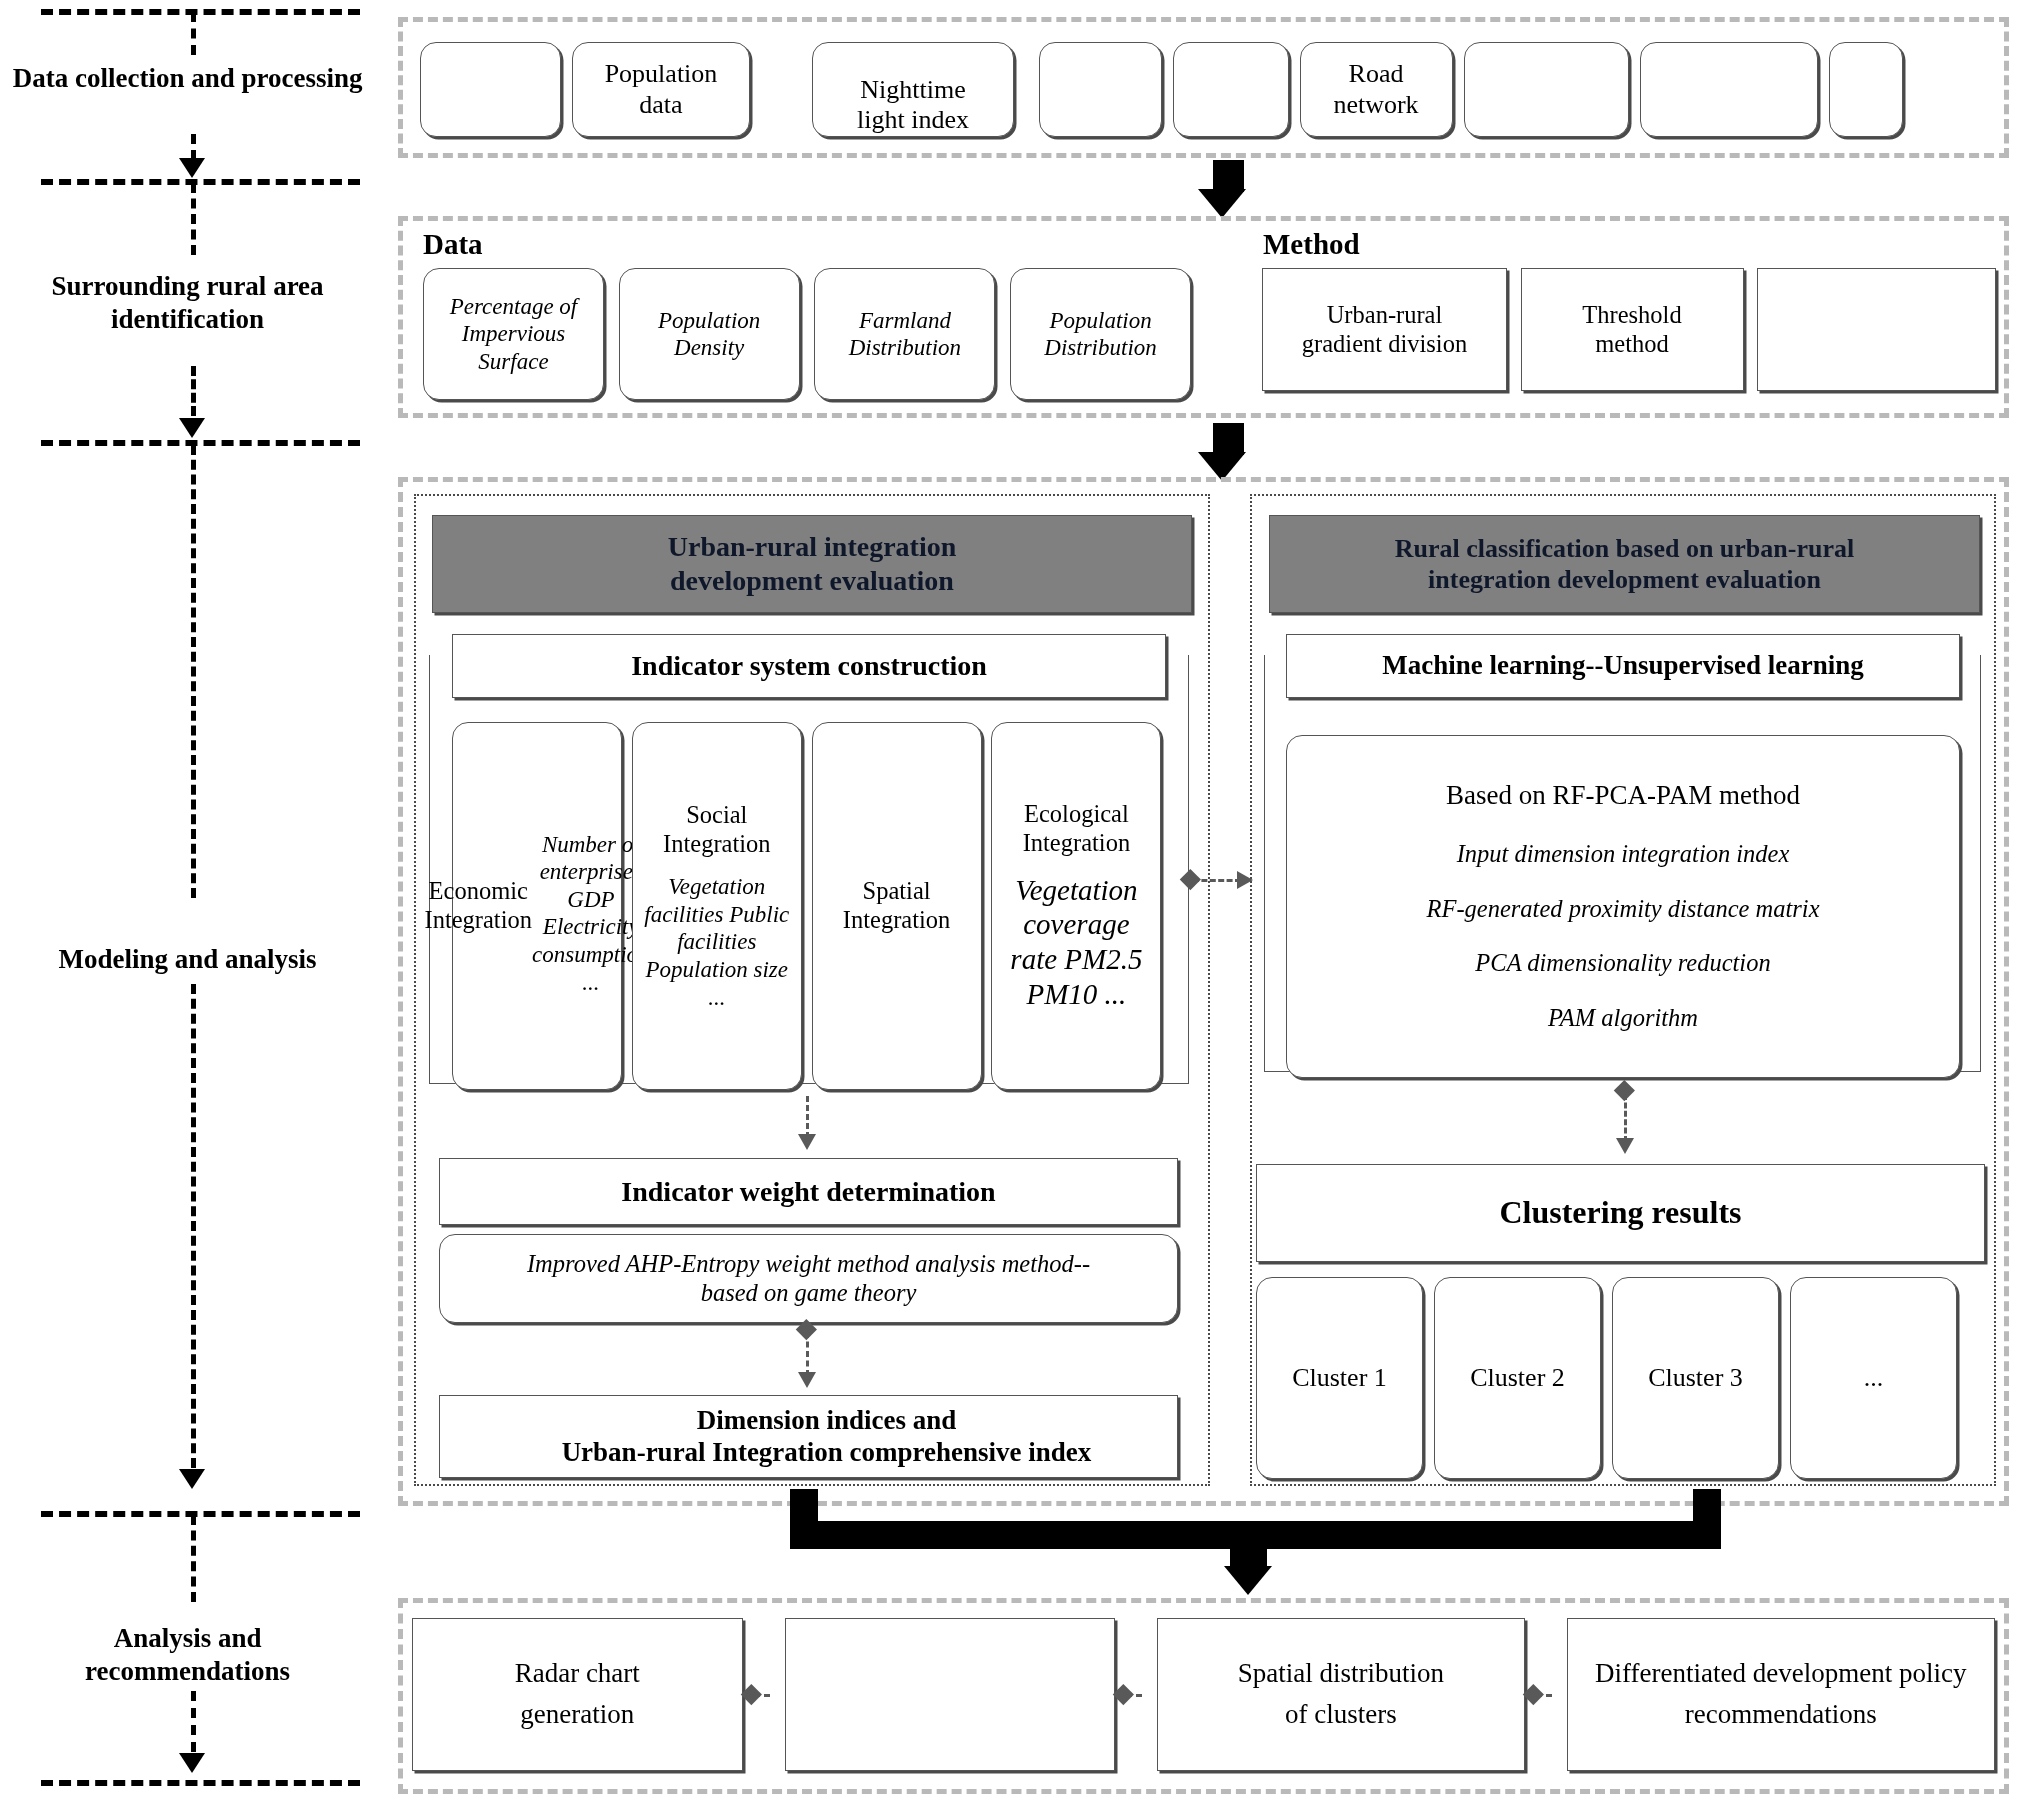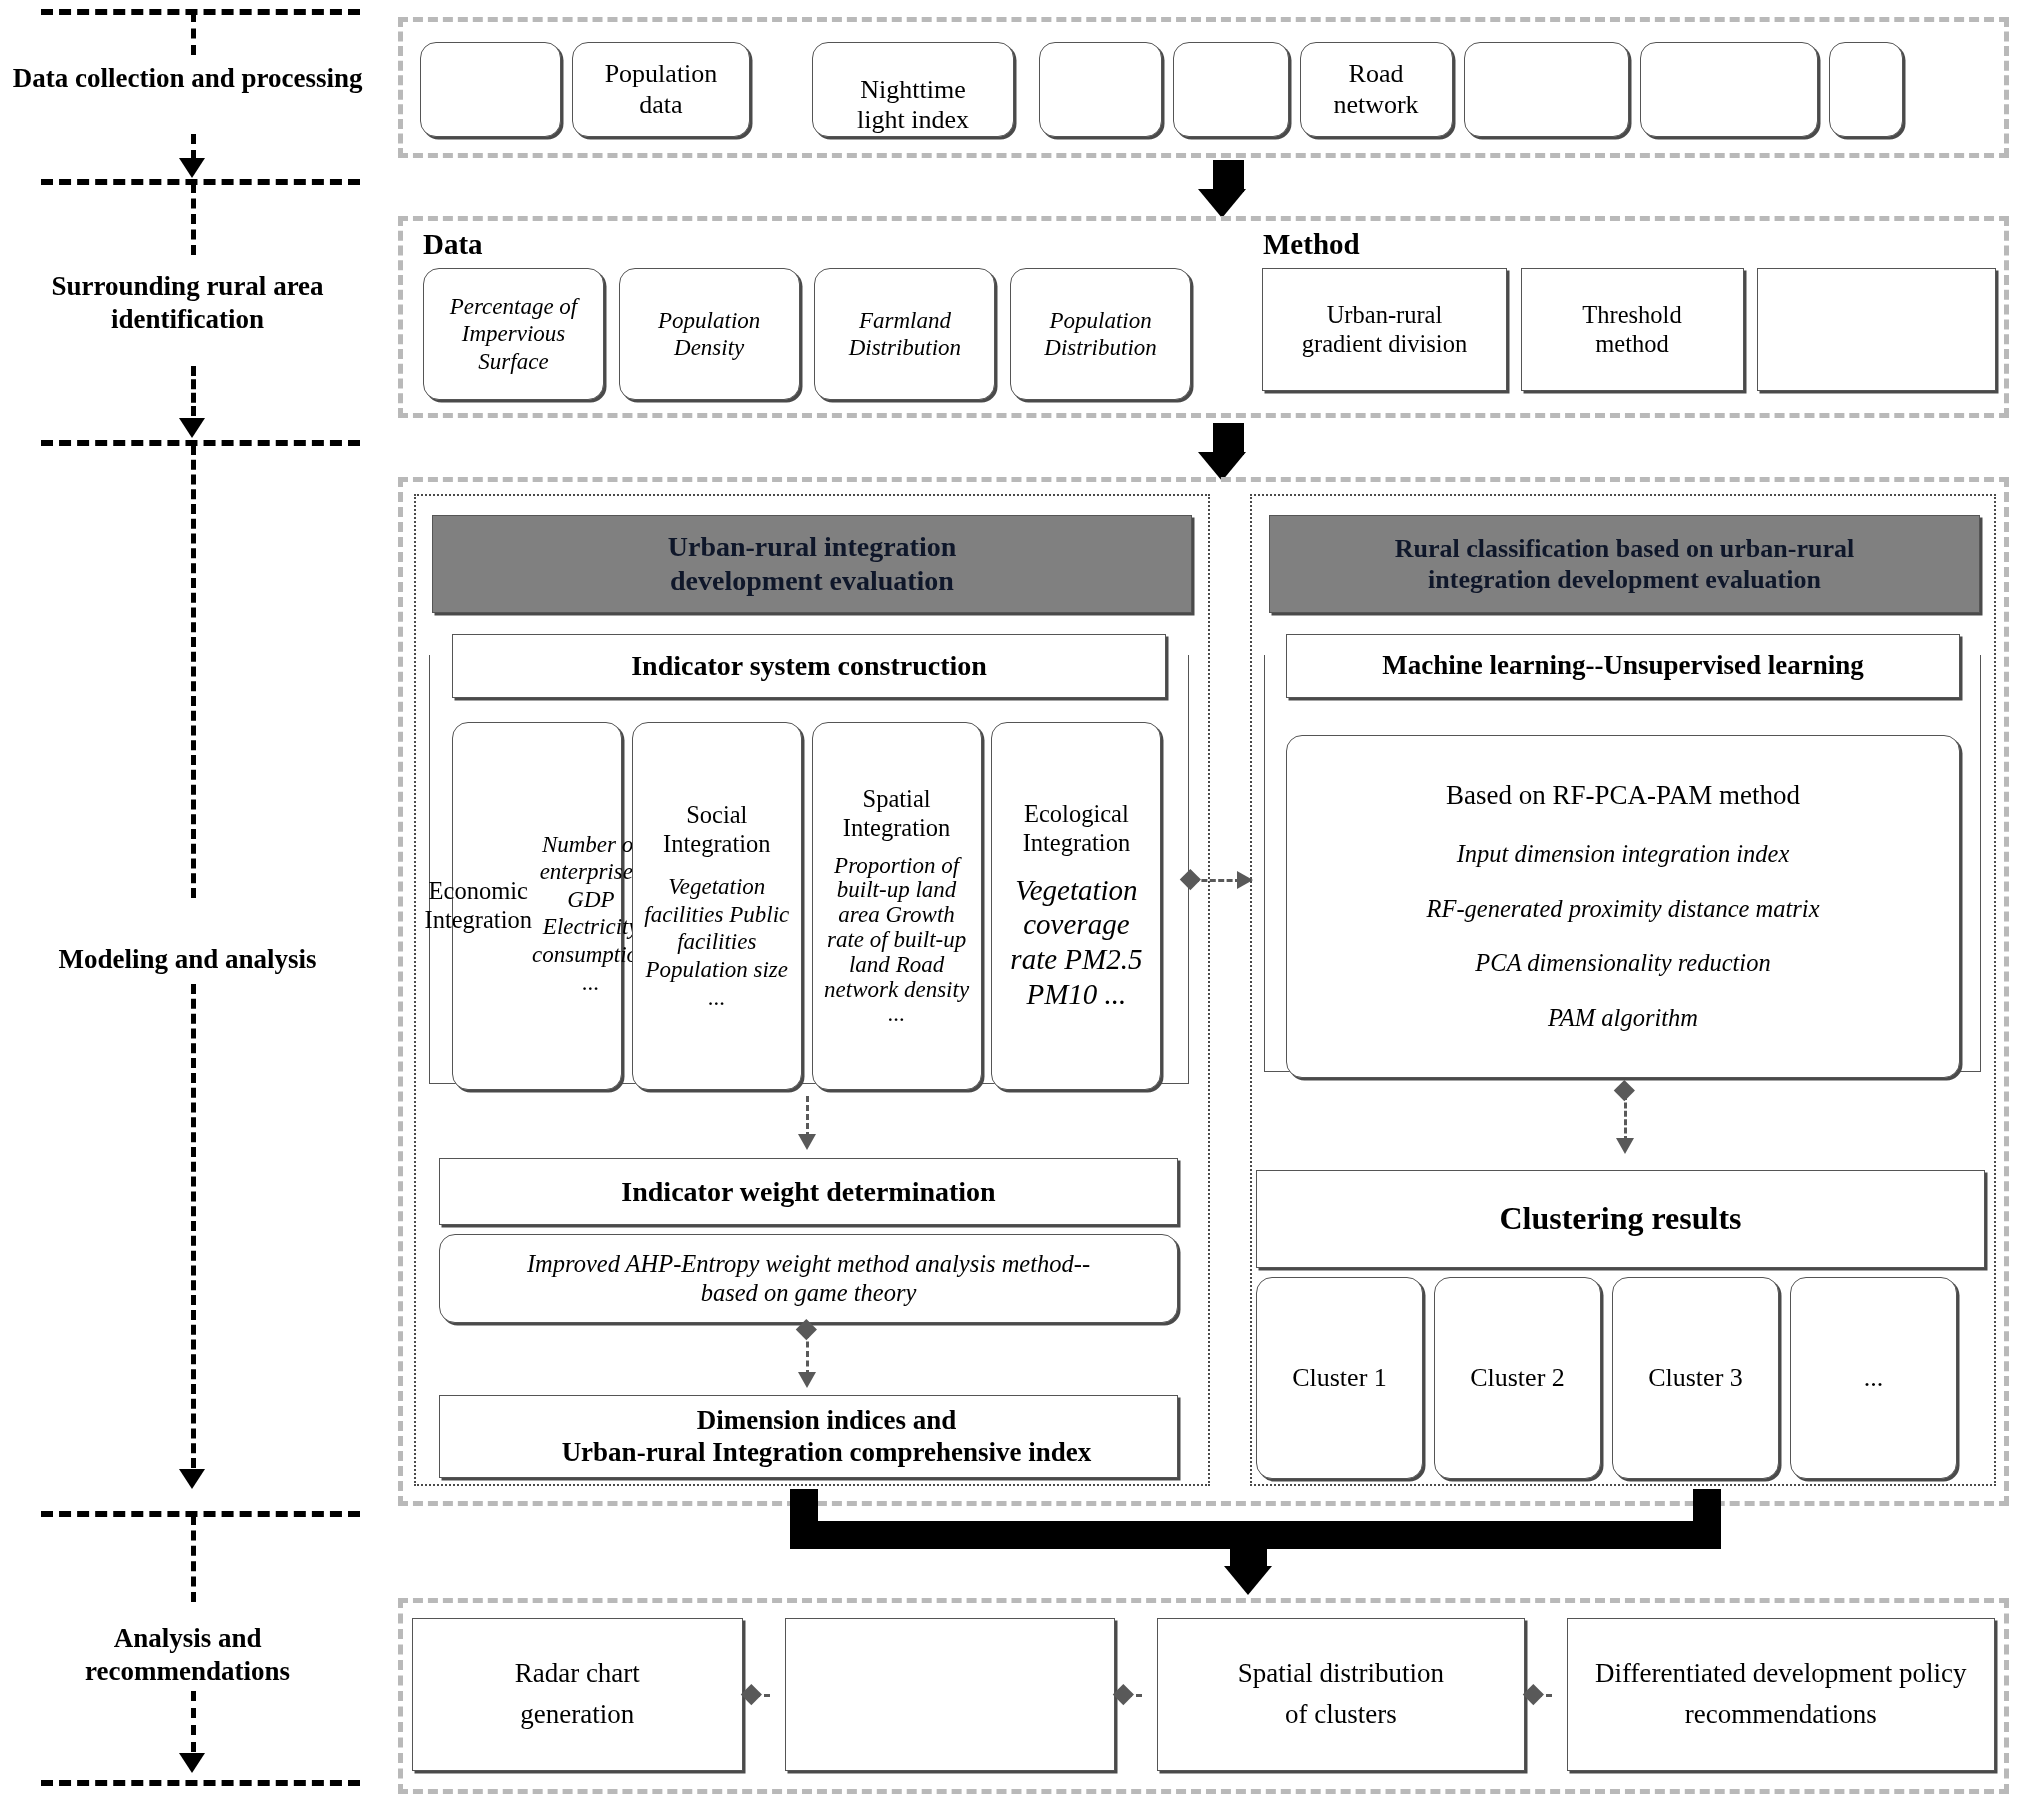--- a/index.html
+++ b/index.html
@@ -315,26 +315,20 @@
       <span class="ln" style="margin-top:8.6px;">Population size</span>
       <span class="ln" style="margin-top:4.9px;">...</span>
     </span>
   </div>
 
   <div class="bx rbx" style="width:170px; flex-direction:column; padding:8.6px 6.1px;">
     <span style="font-size:24.5px; line-height:1.18; display:block;">
       <span class="ln">Spatial</span>
       <span class="ln">Integration</span>
     </span>
-    <span class="ital" style="font-size:23px; line-height:1.08; display:block; margin-top:11px;">
-      <span class="ln">Proportion of built-up land area</span>
-      <span class="ln" style="margin-top:7.4px;">Growth rate of built-up land</span>
-      <span class="ln" style="margin-top:7.4px;">Road network density</span>
-      <span class="ln" style="margin-top:3.7px;">...</span>
-    </span>
   </div>
 
   <div class="bx rbx" style="width:170px; flex-direction:column; padding:8.6px 6.1px;">
     <span style="font-size:24.5px; line-height:1.18; display:block;">
       <span class="ln">Ecological</span>
       <span class="ln">Integration</span>
     </span>
     <span class="ital" style="font-size:29px; line-height:1.2; display:block; margin-top:14.7px;">
       <span class="ln">Vegetation coverage rate</span>
       <span class="ln" style="margin-top:11px;">PM2.5</span>
@@ -387,21 +381,21 @@
   <div class="dstem-h" style="left:1193px; top:879px; width:48px;"></div>
   <div class="dhead-r" style="left:1237px; top:871px;"></div>
 </div>
 
 <div class="dconn">
   <div class="diamond" style="left:1617px; top:1083px; width:14.7px; height:14.7px;"></div>
   <div class="dstem-v" style="left:1624px; top:1094px; height:48px;"></div>
   <div class="dhead-d" style="left:1616px; top:1138px;"></div>
 </div>
 
-<div class="bx" style="position:absolute; left:1256px; top:1164px; width:729px; height:98px; font-size:32px; font-weight:bold;margin-top:6px;">Clustering results</div>
+<div class="bx" style="position:absolute; left:1256px; top:1164px; width:729px; height:98px; font-size:32px; font-weight:bold;">Clustering results</div>
 
 <div style="position:absolute; left:1256px; top:1277px; width:729px; height:202px; display:flex; gap:11px;">
   <div class="bx rbx" style="width:167px; font-size:26px;">
       <span>Cluster 1</span>
     </div>
   <div class="bx rbx" style="width:167px; font-size:26px;">
       <span>Cluster 2</span>
     </div>
   <div class="bx rbx" style="width:167px; font-size:26px;">
       <span>Cluster 3</span>

